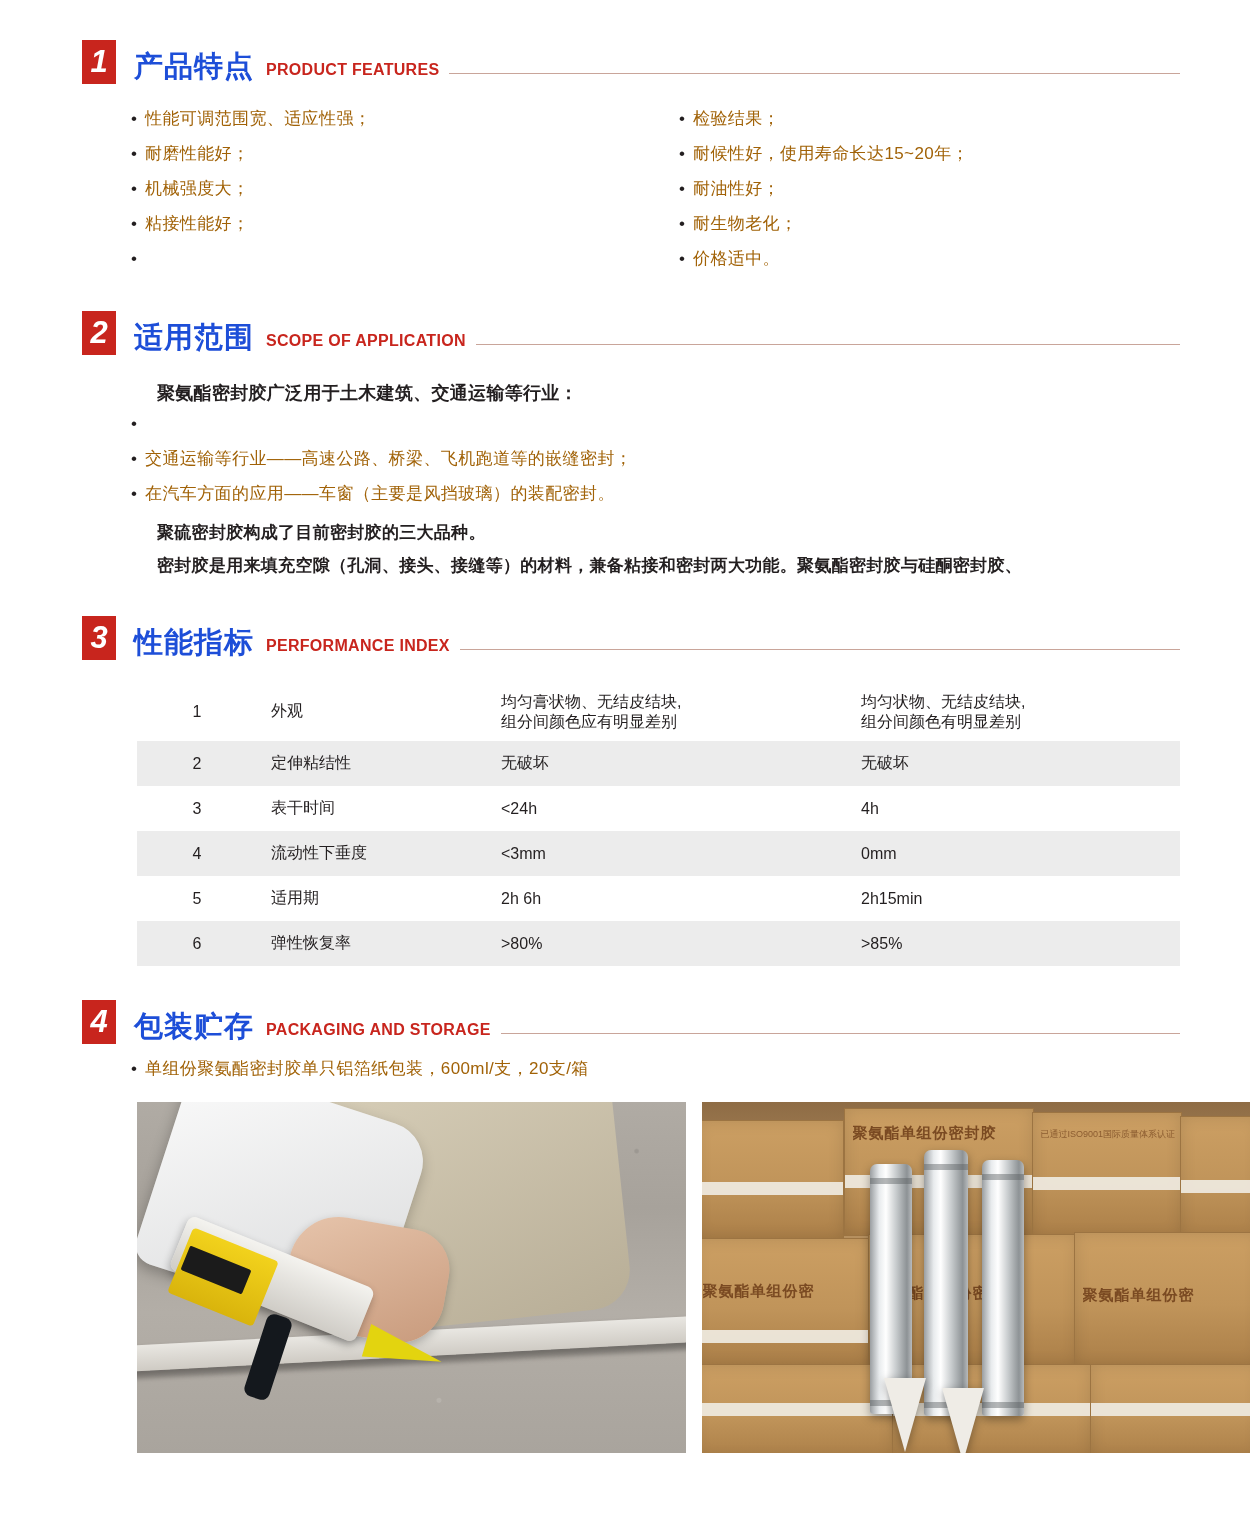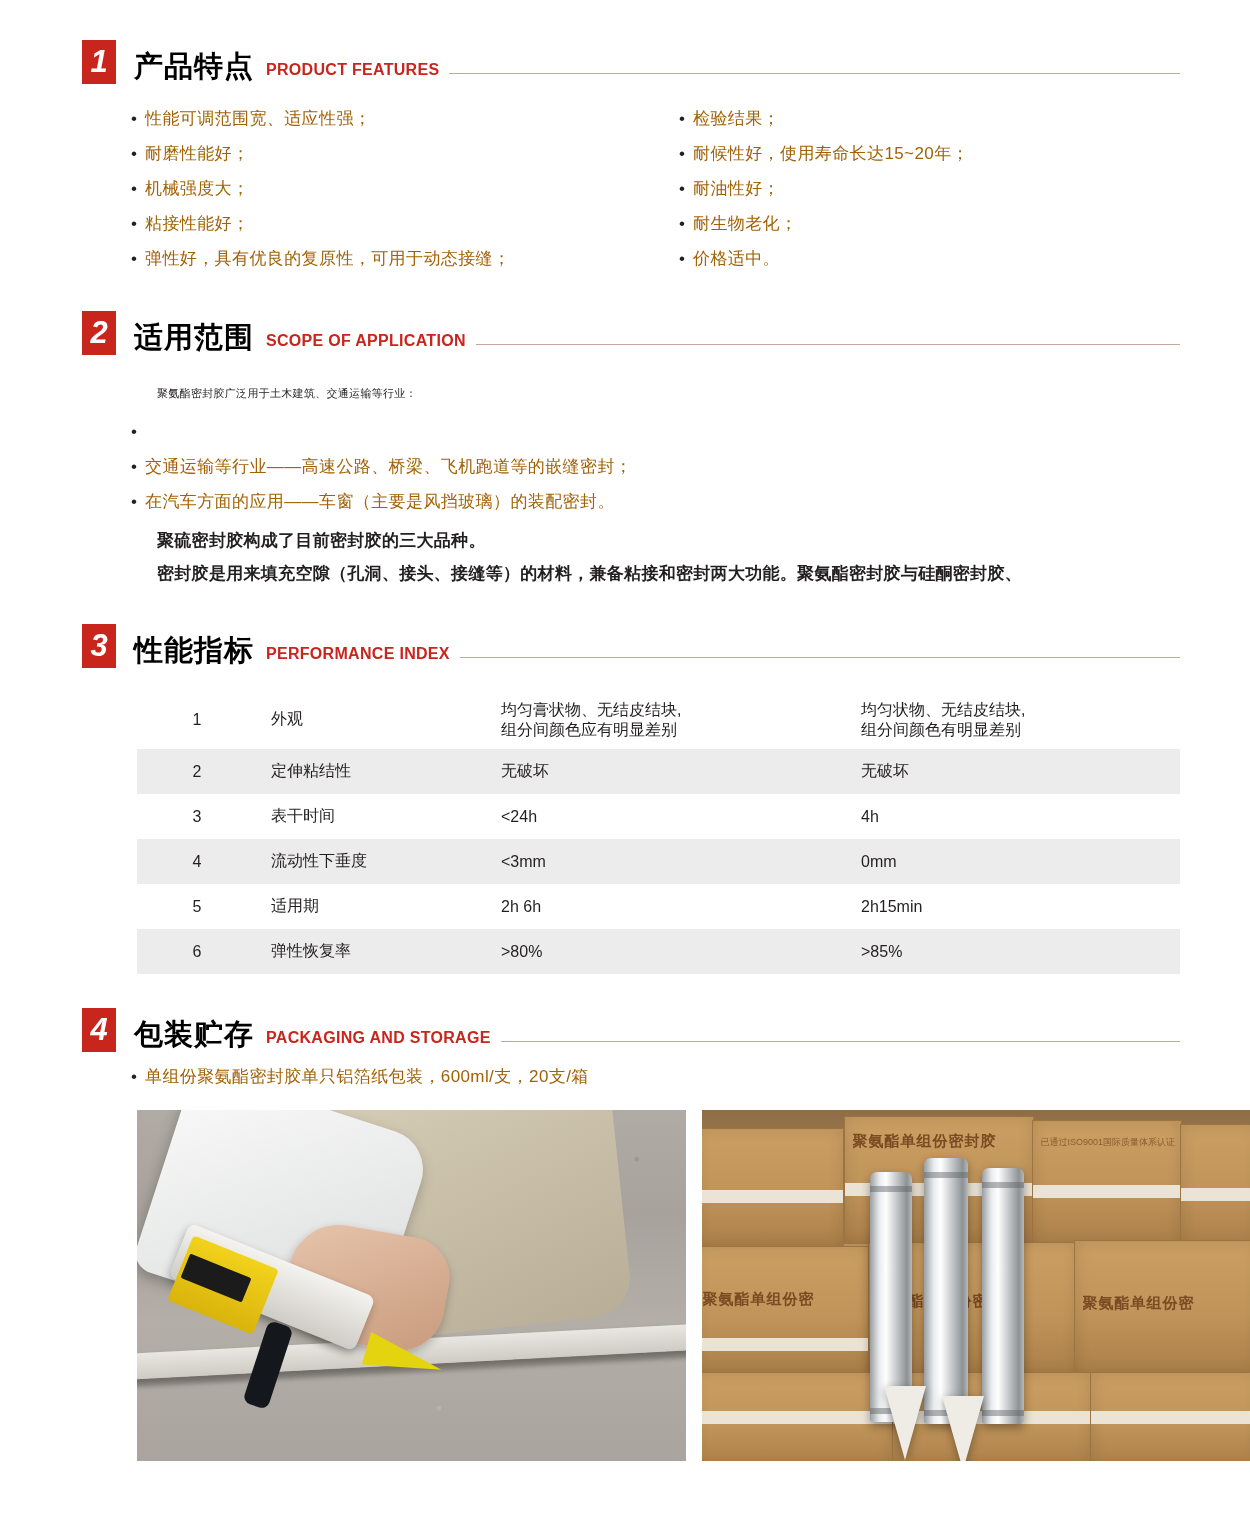--- a/index.html
+++ b/index.html
@@ -34,21 +34,21 @@
     font-weight: bold;
     font-style: italic;
     display: flex;
     align-items: center;
     justify-content: center;
     flex: none;
     line-height: 1;
     padding-bottom: 2px;
   }
   .head-cn {
-    color: #000000;
+    color: #1d4ed8;
     font-size: 29px;
     font-weight: bold;
     letter-spacing: 1px;
     margin-left: 18px;
     line-height: 1;
     padding-bottom: 3px;
     white-space: nowrap;
   }
   .head-en {
     color: #c8251d;
@@ -90,25 +90,25 @@
     margin-top: 24px;
     display: flex;
     padding-left: 131px;
   }
   .features-col { width: 548px; }
   .features-col.right { width: 480px; }
 
   
   .scope-wrap { margin-top: 26px; padding-left: 131px; padding-right: 70px; }
   .scope-lead {
-    font-size: 11px;
-    font-weight: normal;
+    font-size: 18px;
+    font-weight: bold;
     line-height: 24px;
     margin-left: 26px;
-    margin-bottom: 16px;
+    margin-bottom: 8px;
     letter-spacing: 0.3px;
   }
   .scope-tail {
     font-size: 17px;
     font-weight: bold;
     line-height: 29px;
     margin-left: 26px;
     margin-top: 4px;
     letter-spacing: 0.3px;
   }
@@ -328,21 +328,20 @@
         <div class="bullet-row">
           <div class="bullet-dot">•</div>
           <div class="bullet-text">机械强度大；</div>
         </div>
         <div class="bullet-row">
           <div class="bullet-dot">•</div>
           <div class="bullet-text">粘接性能好；</div>
         </div>
         <div class="bullet-row">
           <div class="bullet-dot">•</div>
-          <div class="bullet-text">弹性好，具有优良的复原性，可用于动态接缝；</div>
         </div>
       </div>
 
       <div class="features-col right">
         <div class="bullet-row">
           <div class="bullet-dot">•</div>
           <div class="bullet-text">检验结果；</div>
         </div>
         <div class="bullet-row">
           <div class="bullet-dot">•</div>

